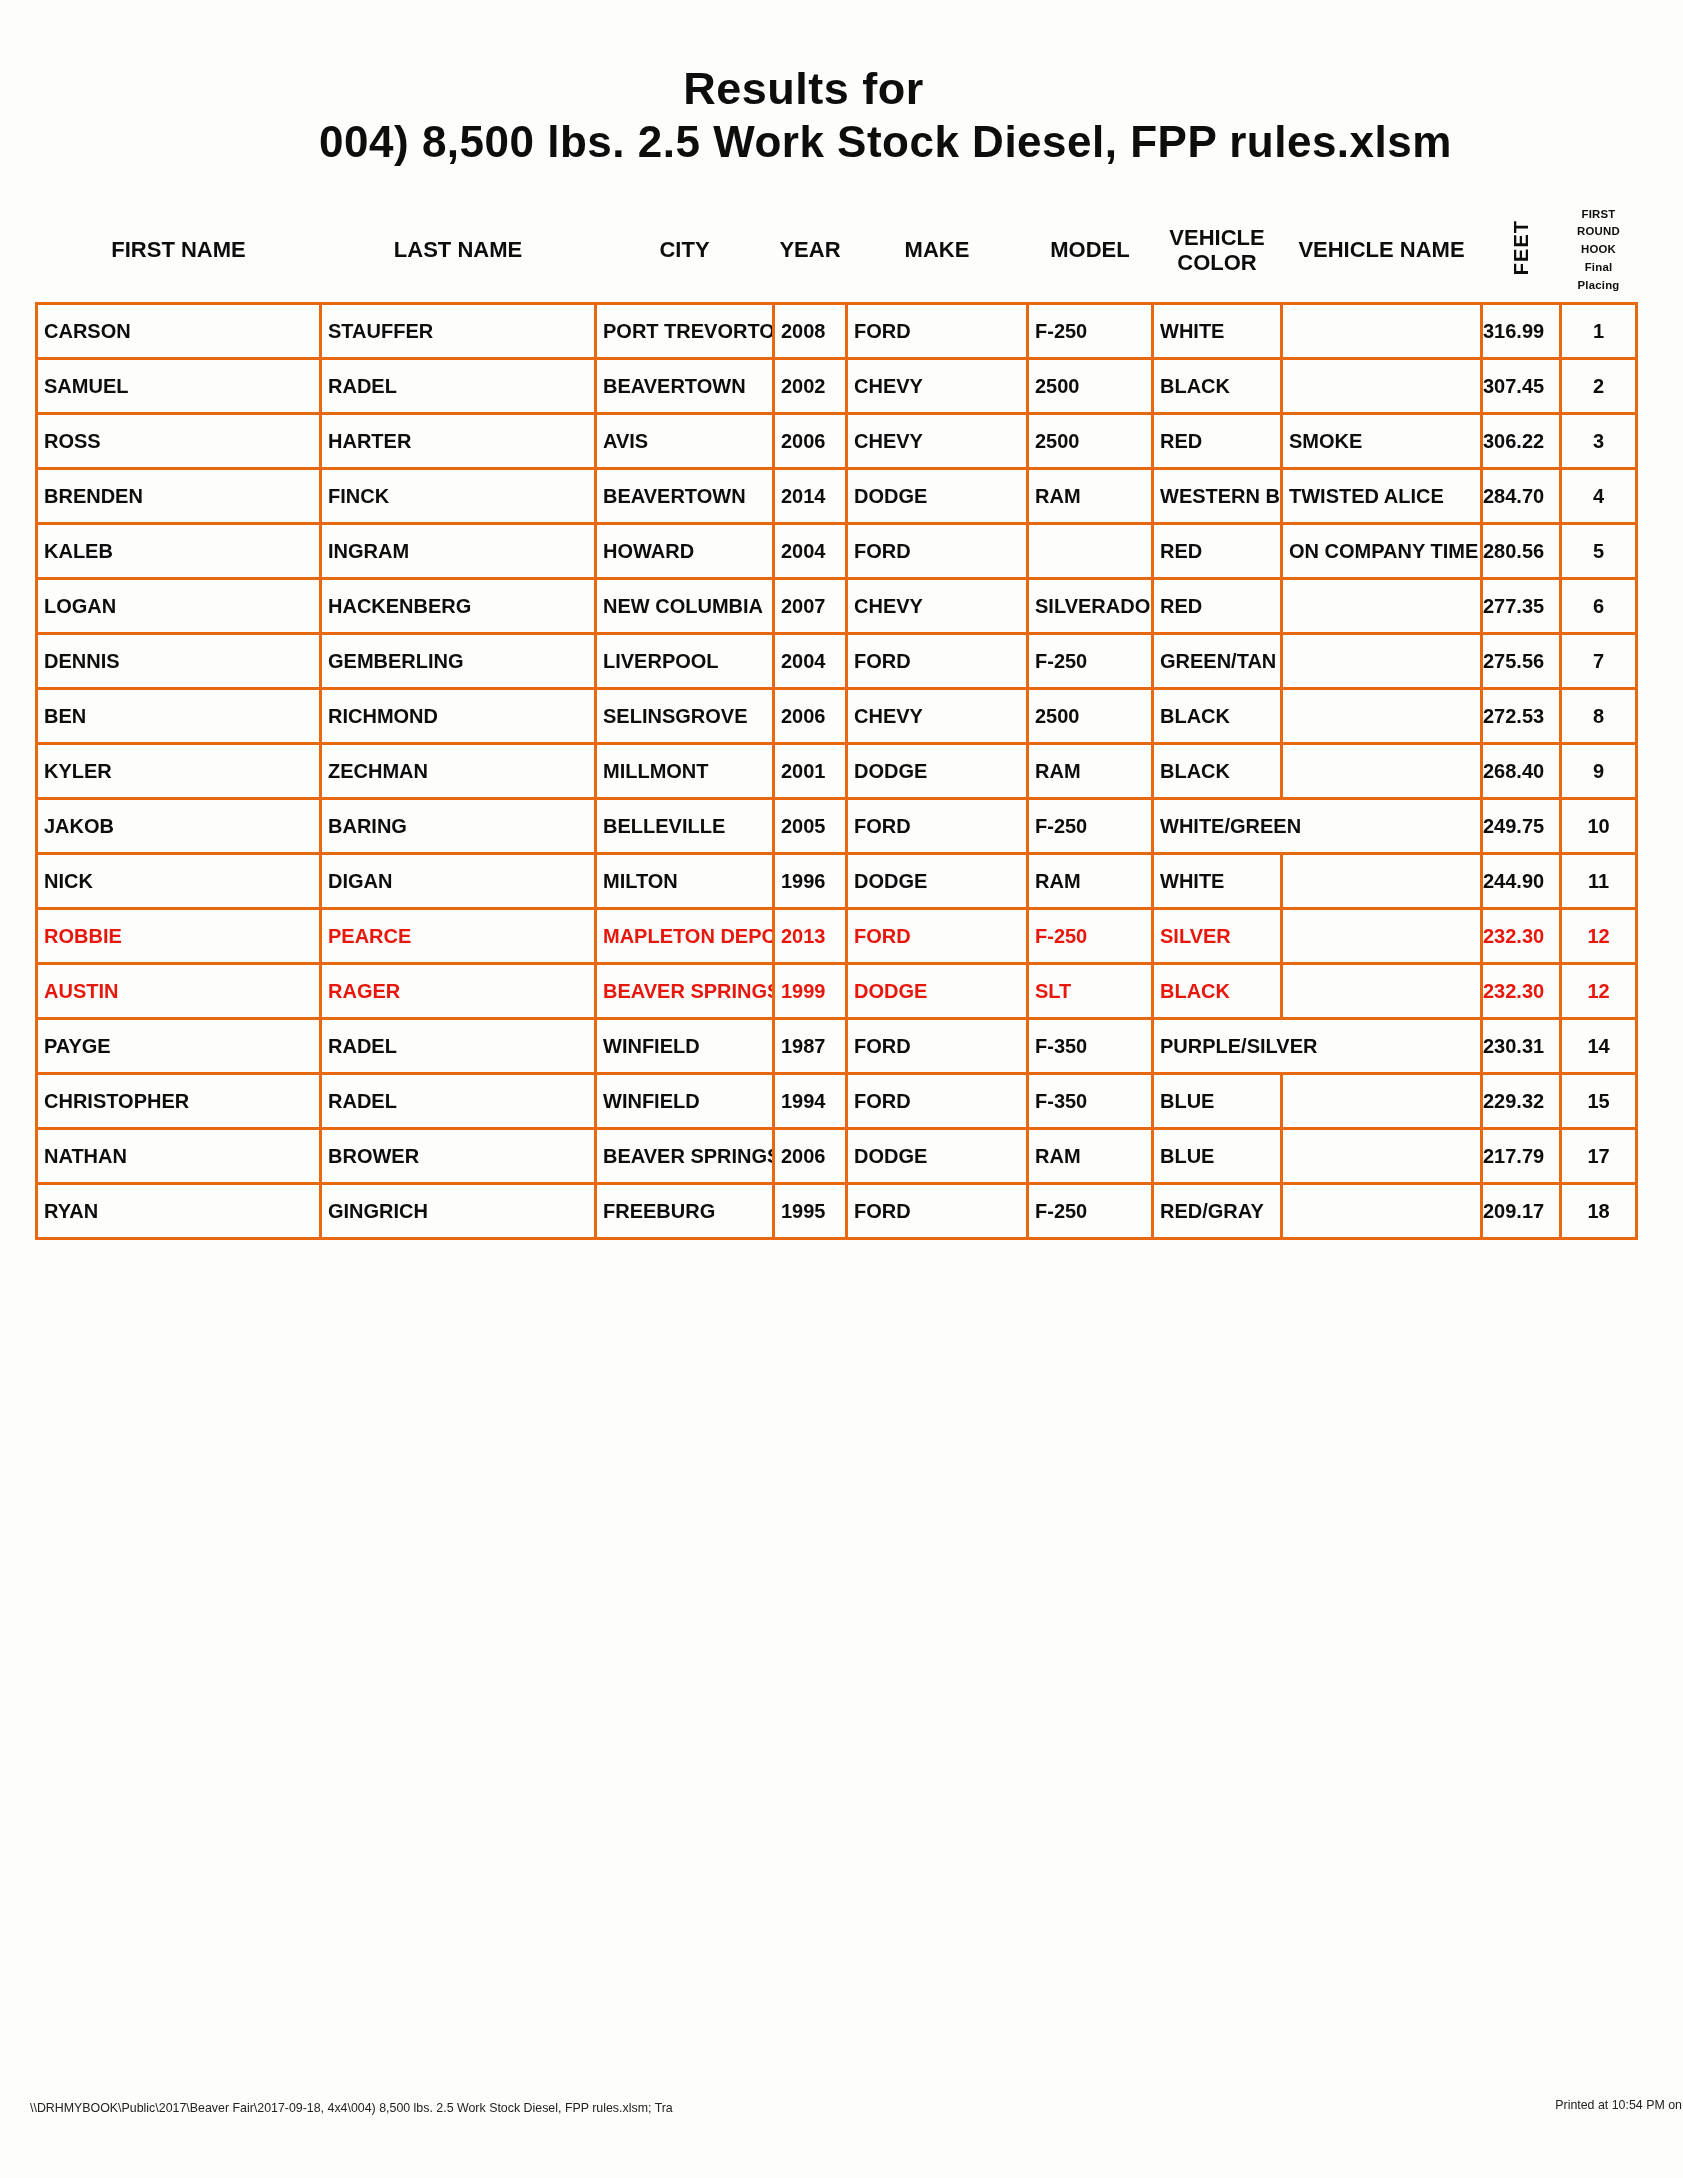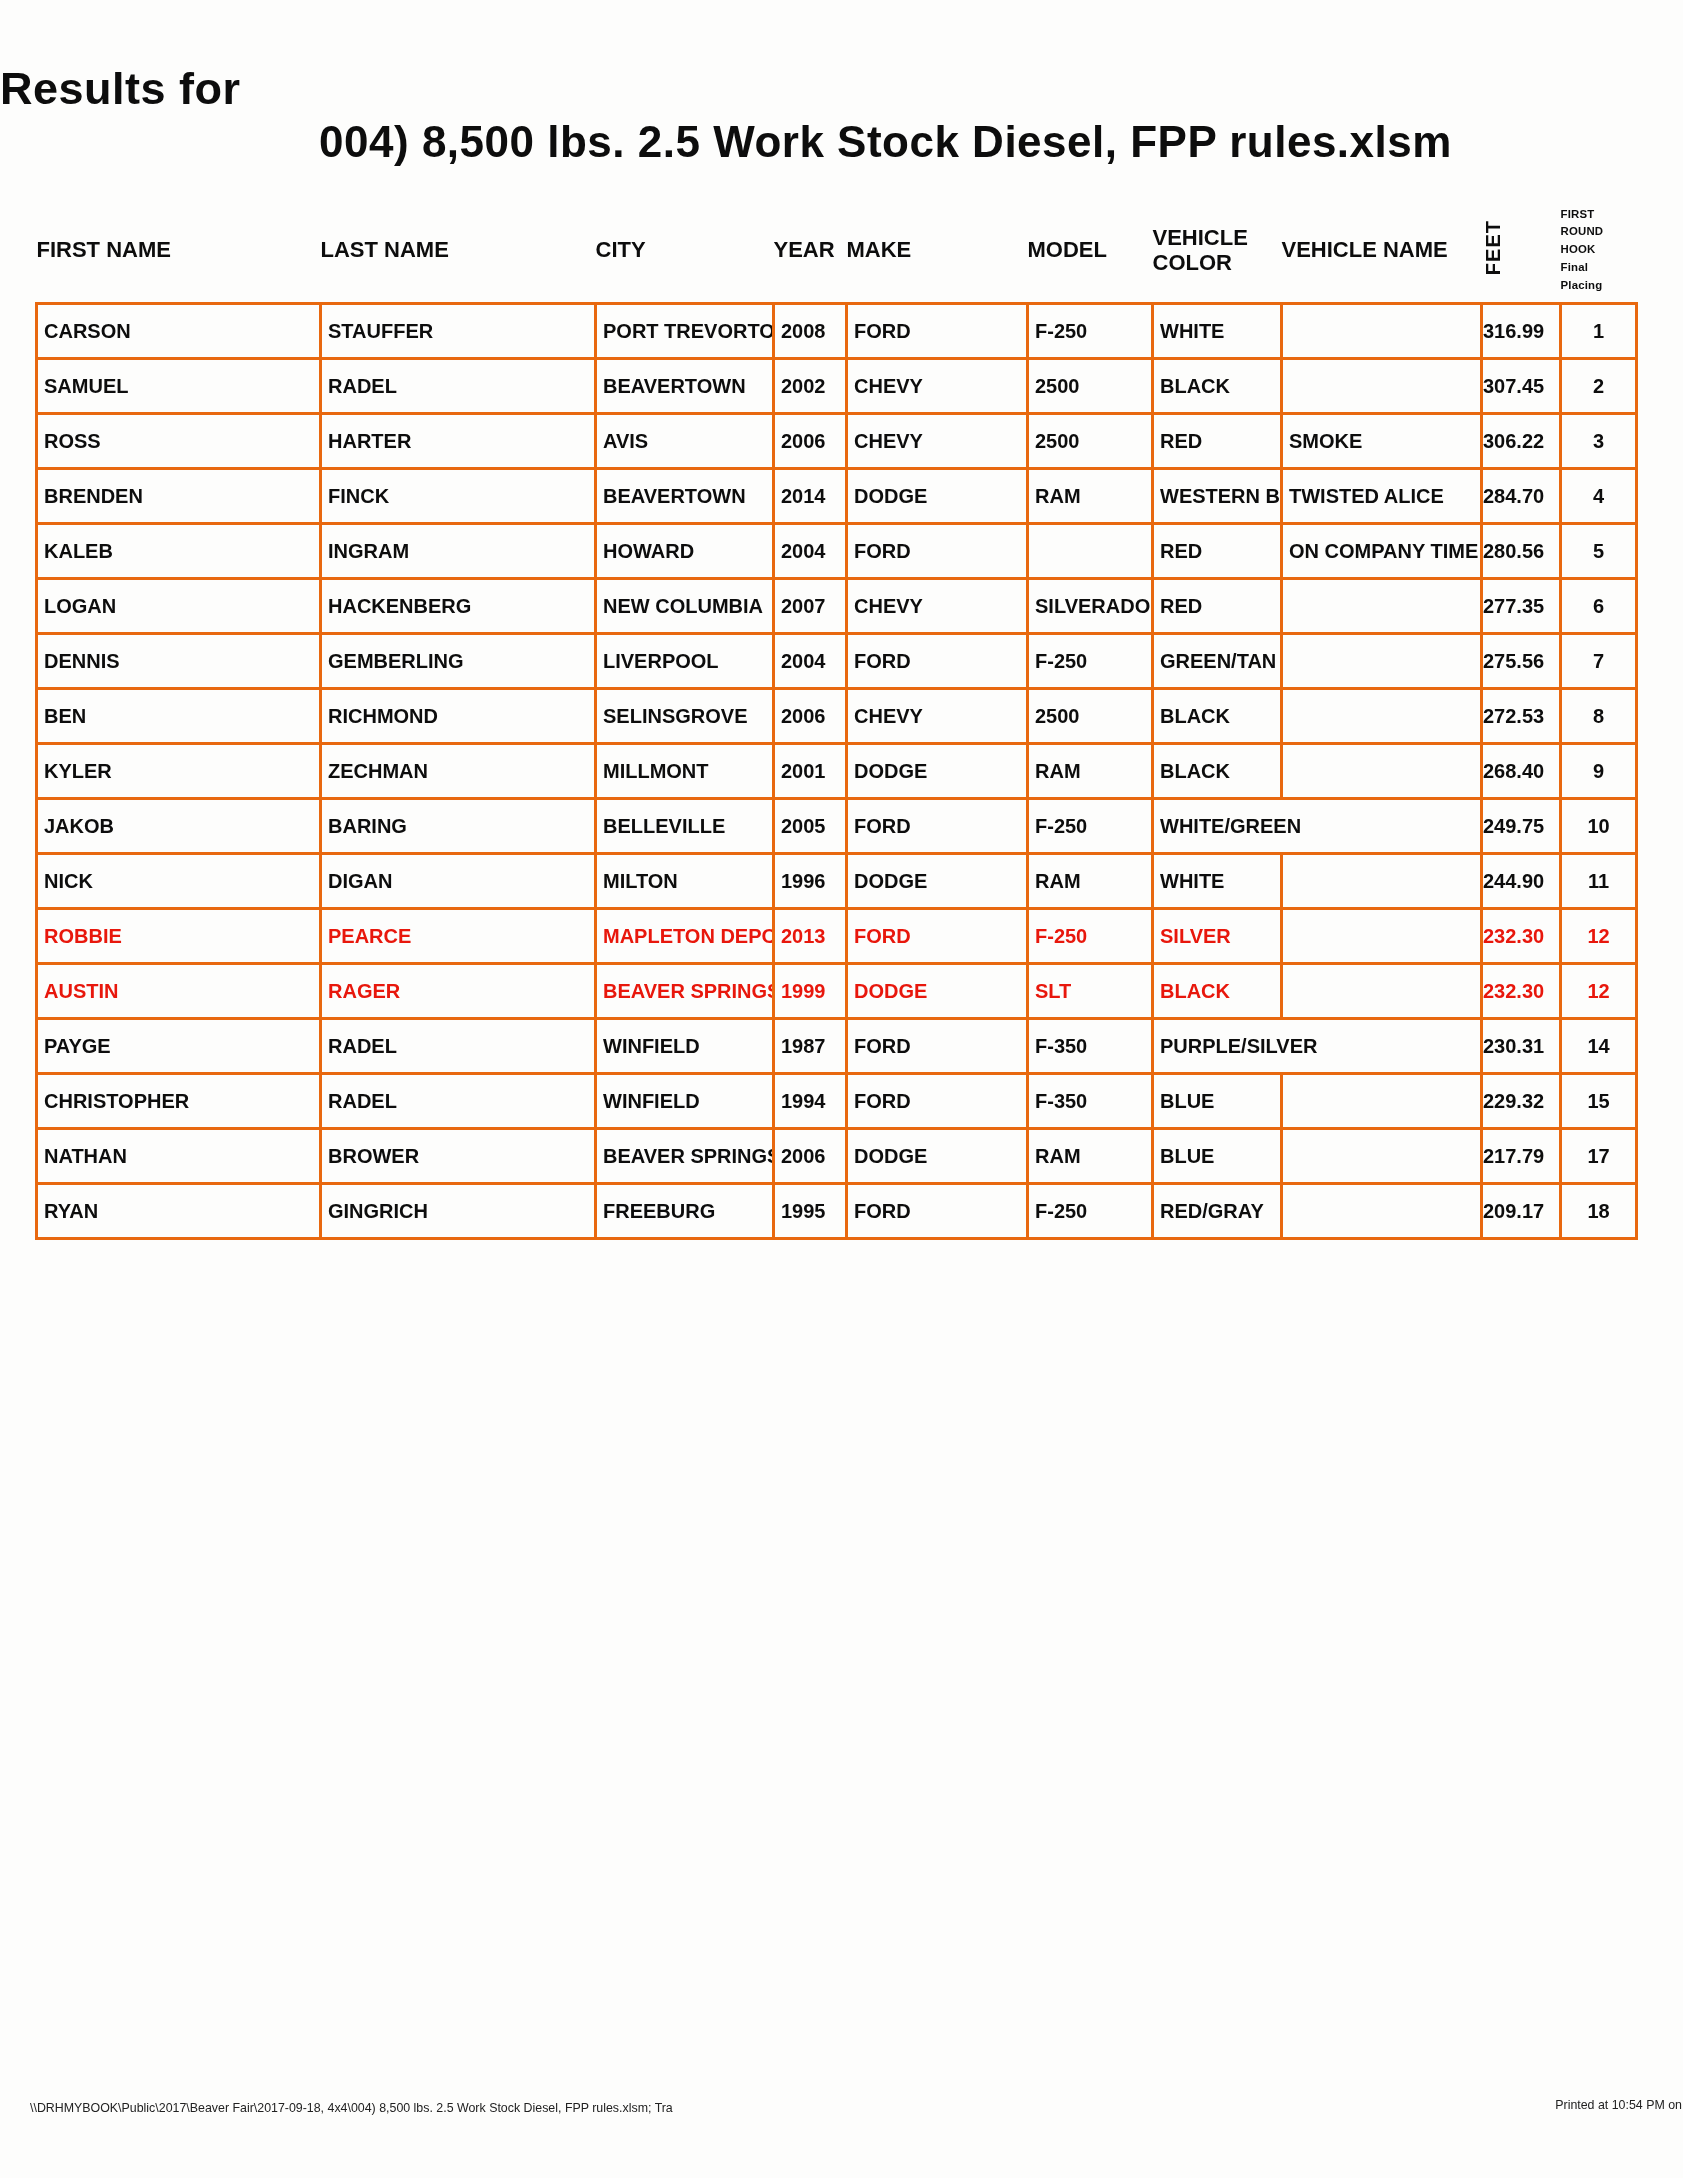--- a/index.html
+++ b/index.html
@@ -13,39 +13,39 @@
     width:1683px;height:2178px;
     background:var(--bg);
     font-family:"Liberation Sans","DejaVu Sans",sans-serif;
     color:var(--ink);
     position:relative;
     overflow:hidden;
   }
   .page{position:absolute;inset:0;}
   .title{
     position:absolute;top:63px;left:0;width:1527px;
-    text-align:left;font-size:45px;font-weight:bold;letter-spacing:0.5px;
+    text-align:center;font-size:45px;font-weight:bold;letter-spacing:0.5px;padding-left:40px;
   }
   .subtitle{
     position:absolute;top:117px;left:0;width:1683px;
     text-align:center;font-size:44px;font-weight:bold;letter-spacing:0.5px;margin-left:44px;
   }
   table.results{
     position:absolute;left:35px;top:198px;
     width:1601px;
     border-collapse:collapse;
     table-layout:fixed;
   }
   table.results thead th{
     border:none;
     height:104px;
     padding:0;
     font-size:22px;
     font-weight:bold;
-    text-align:left;
+    text-align:center;
     vertical-align:middle;
     line-height:1.15;
     overflow:visible;
   }
   table.results thead th.h-multiline{white-space:pre-line;}
   table.results thead th.h-feet{vertical-align:middle;}
   table.results thead th.h-feet .vert{
     display:inline-block;
     writing-mode:vertical-rl;
     transform:rotate(180deg);

